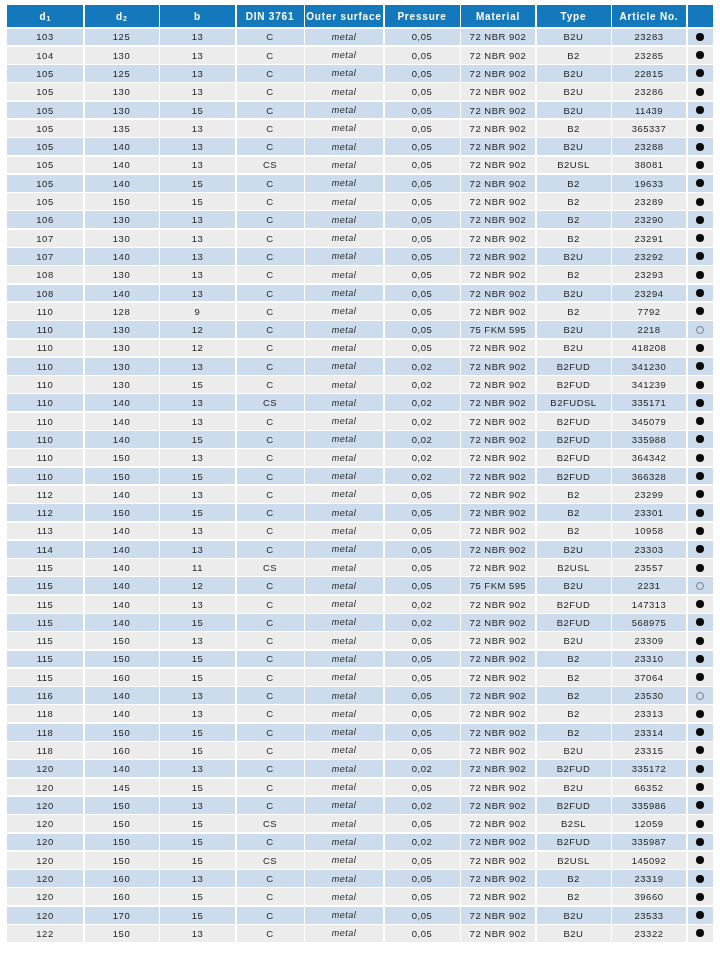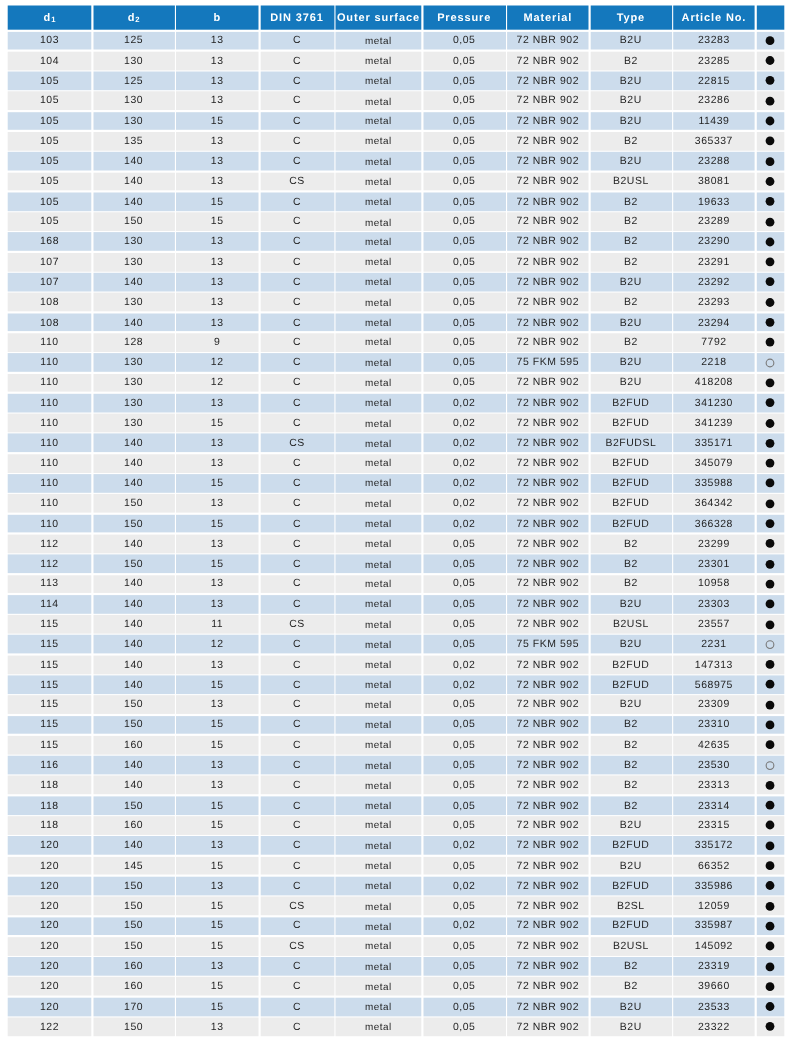--- a/index.html
+++ b/index.html
@@ -27,21 +27,21 @@
   .hcell sub { font-size: 7px; letter-spacing: 0; transform: translateY(2px); }
   .row { height: 16.8px; margin-bottom: 1.5px; }
   .cell {
     display: flex; align-items: center; justify-content: center;
     font-size: 9.5px; letter-spacing: 0.5px;
     color: var(--text, #1f1f1f);
     white-space: nowrap;
   }
   .row.alt-blue .cell { background: var(--row-blue, #ccdcec); }
   .row.alt-gray .cell { background: var(--row-gray, #ececec); }
-  .cell-outer_surface { font-size: 9px; }
+  .cell-outer_surface { font-size: 9px; font-style: italic; }
   .dot-filled {
     width: 8px; height: 8px; border-radius: 50%;
     background: #0a0a0a; display: inline-block;
   }
   .dot-open {
     width: 8px; height: 8px; border-radius: 50%;
     border: 1.2px solid #7a7a7a; background: transparent; display: inline-block;
   }
 </style>
 </head>
@@ -218,21 +218,21 @@
           <div class="cell cell-outer_surface">metal</div>
           <div class="cell cell-pressure">0,05</div>
           <div class="cell cell-material">72 NBR 902</div>
           <div class="cell cell-type">B2</div>
           <div class="cell cell-article_no">23289</div>
           <div class="cell cell-availability">
             <span class="dot-filled"></span>
           </div>
         </div>
         <div class="grid row alt-blue">
-          <div class="cell cell-d1">168</div>
+          <div class="cell cell-d1">106</div>
           <div class="cell cell-d2">130</div>
           <div class="cell cell-b">13</div>
           <div class="cell cell-din">C</div>
           <div class="cell cell-outer_surface">metal</div>
           <div class="cell cell-pressure">0,05</div>
           <div class="cell cell-material">72 NBR 902</div>
           <div class="cell cell-type">B2</div>
           <div class="cell cell-article_no">23290</div>
           <div class="cell cell-availability">
             <span class="dot-filled"></span>
@@ -576,21 +576,21 @@
         </div>
         <div class="grid row alt-gray">
           <div class="cell cell-d1">115</div>
           <div class="cell cell-d2">160</div>
           <div class="cell cell-b">15</div>
           <div class="cell cell-din">C</div>
           <div class="cell cell-outer_surface">metal</div>
           <div class="cell cell-pressure">0,05</div>
           <div class="cell cell-material">72 NBR 902</div>
           <div class="cell cell-type">B2</div>
-          <div class="cell cell-article_no">42635</div>
+          <div class="cell cell-article_no">37064</div>
           <div class="cell cell-availability">
             <span class="dot-filled"></span>
           </div>
         </div>
         <div class="grid row alt-blue">
           <div class="cell cell-d1">116</div>
           <div class="cell cell-d2">140</div>
           <div class="cell cell-b">13</div>
           <div class="cell cell-din">C</div>
           <div class="cell cell-outer_surface">metal</div>

